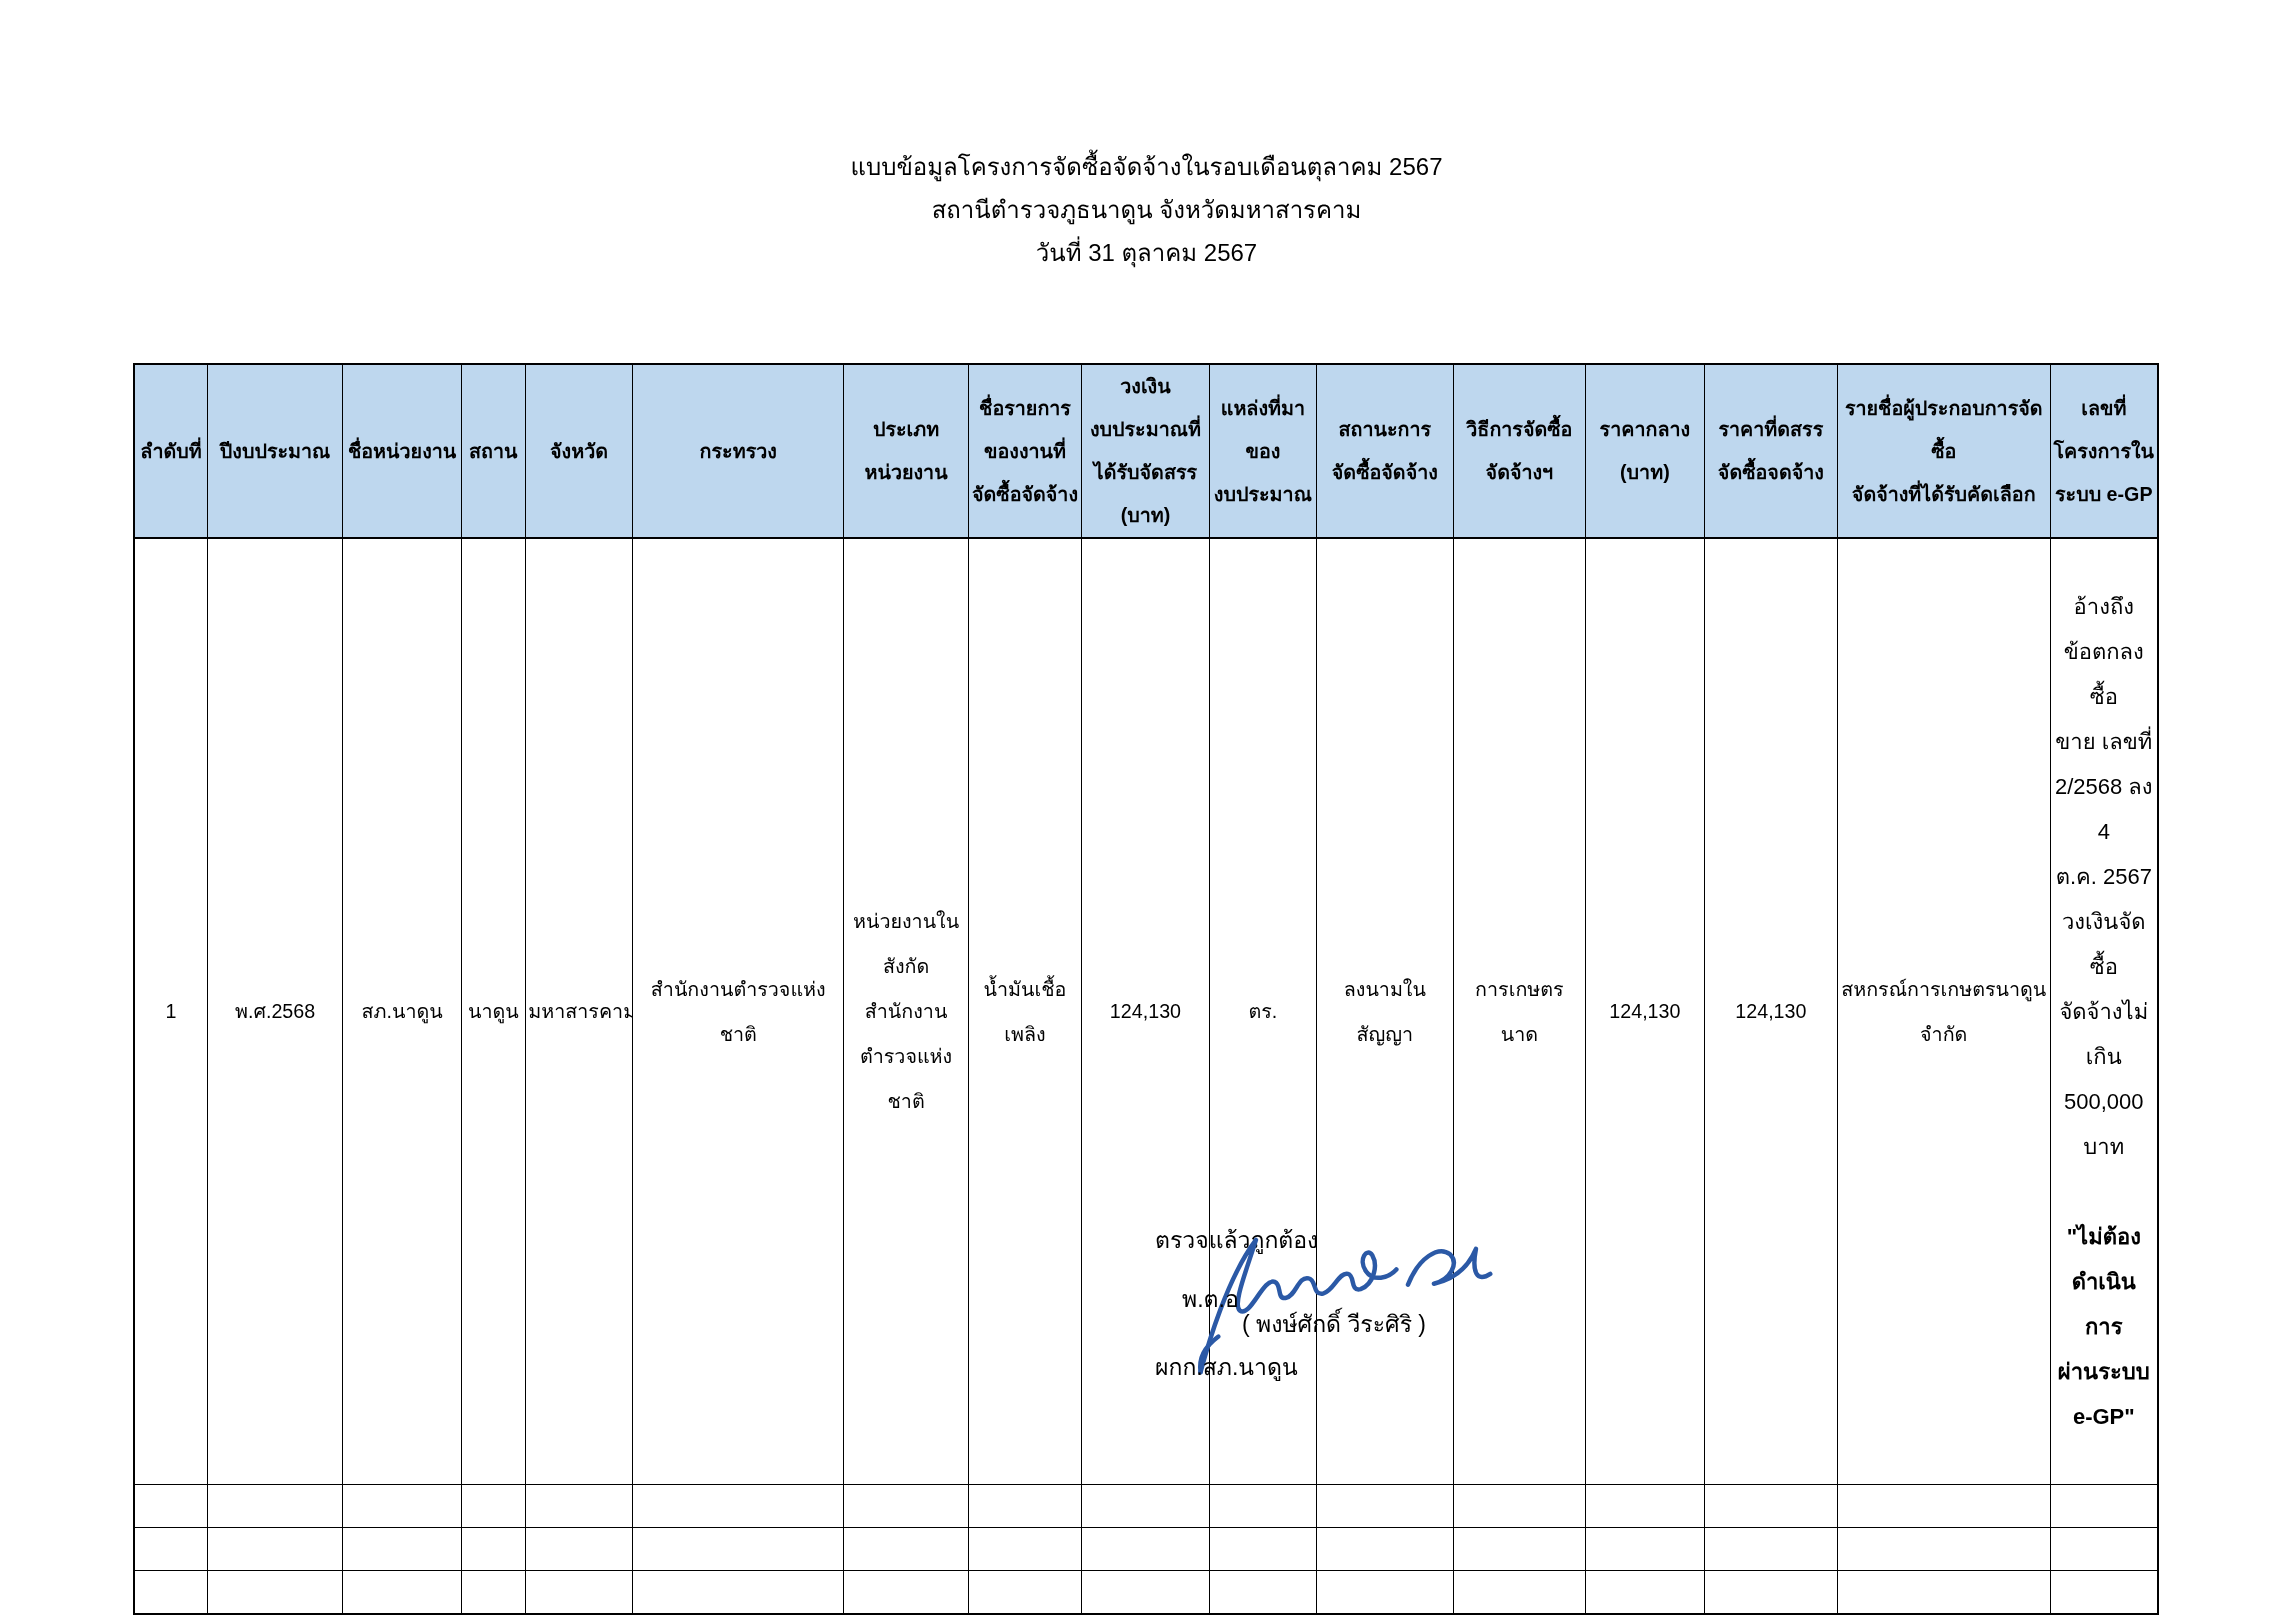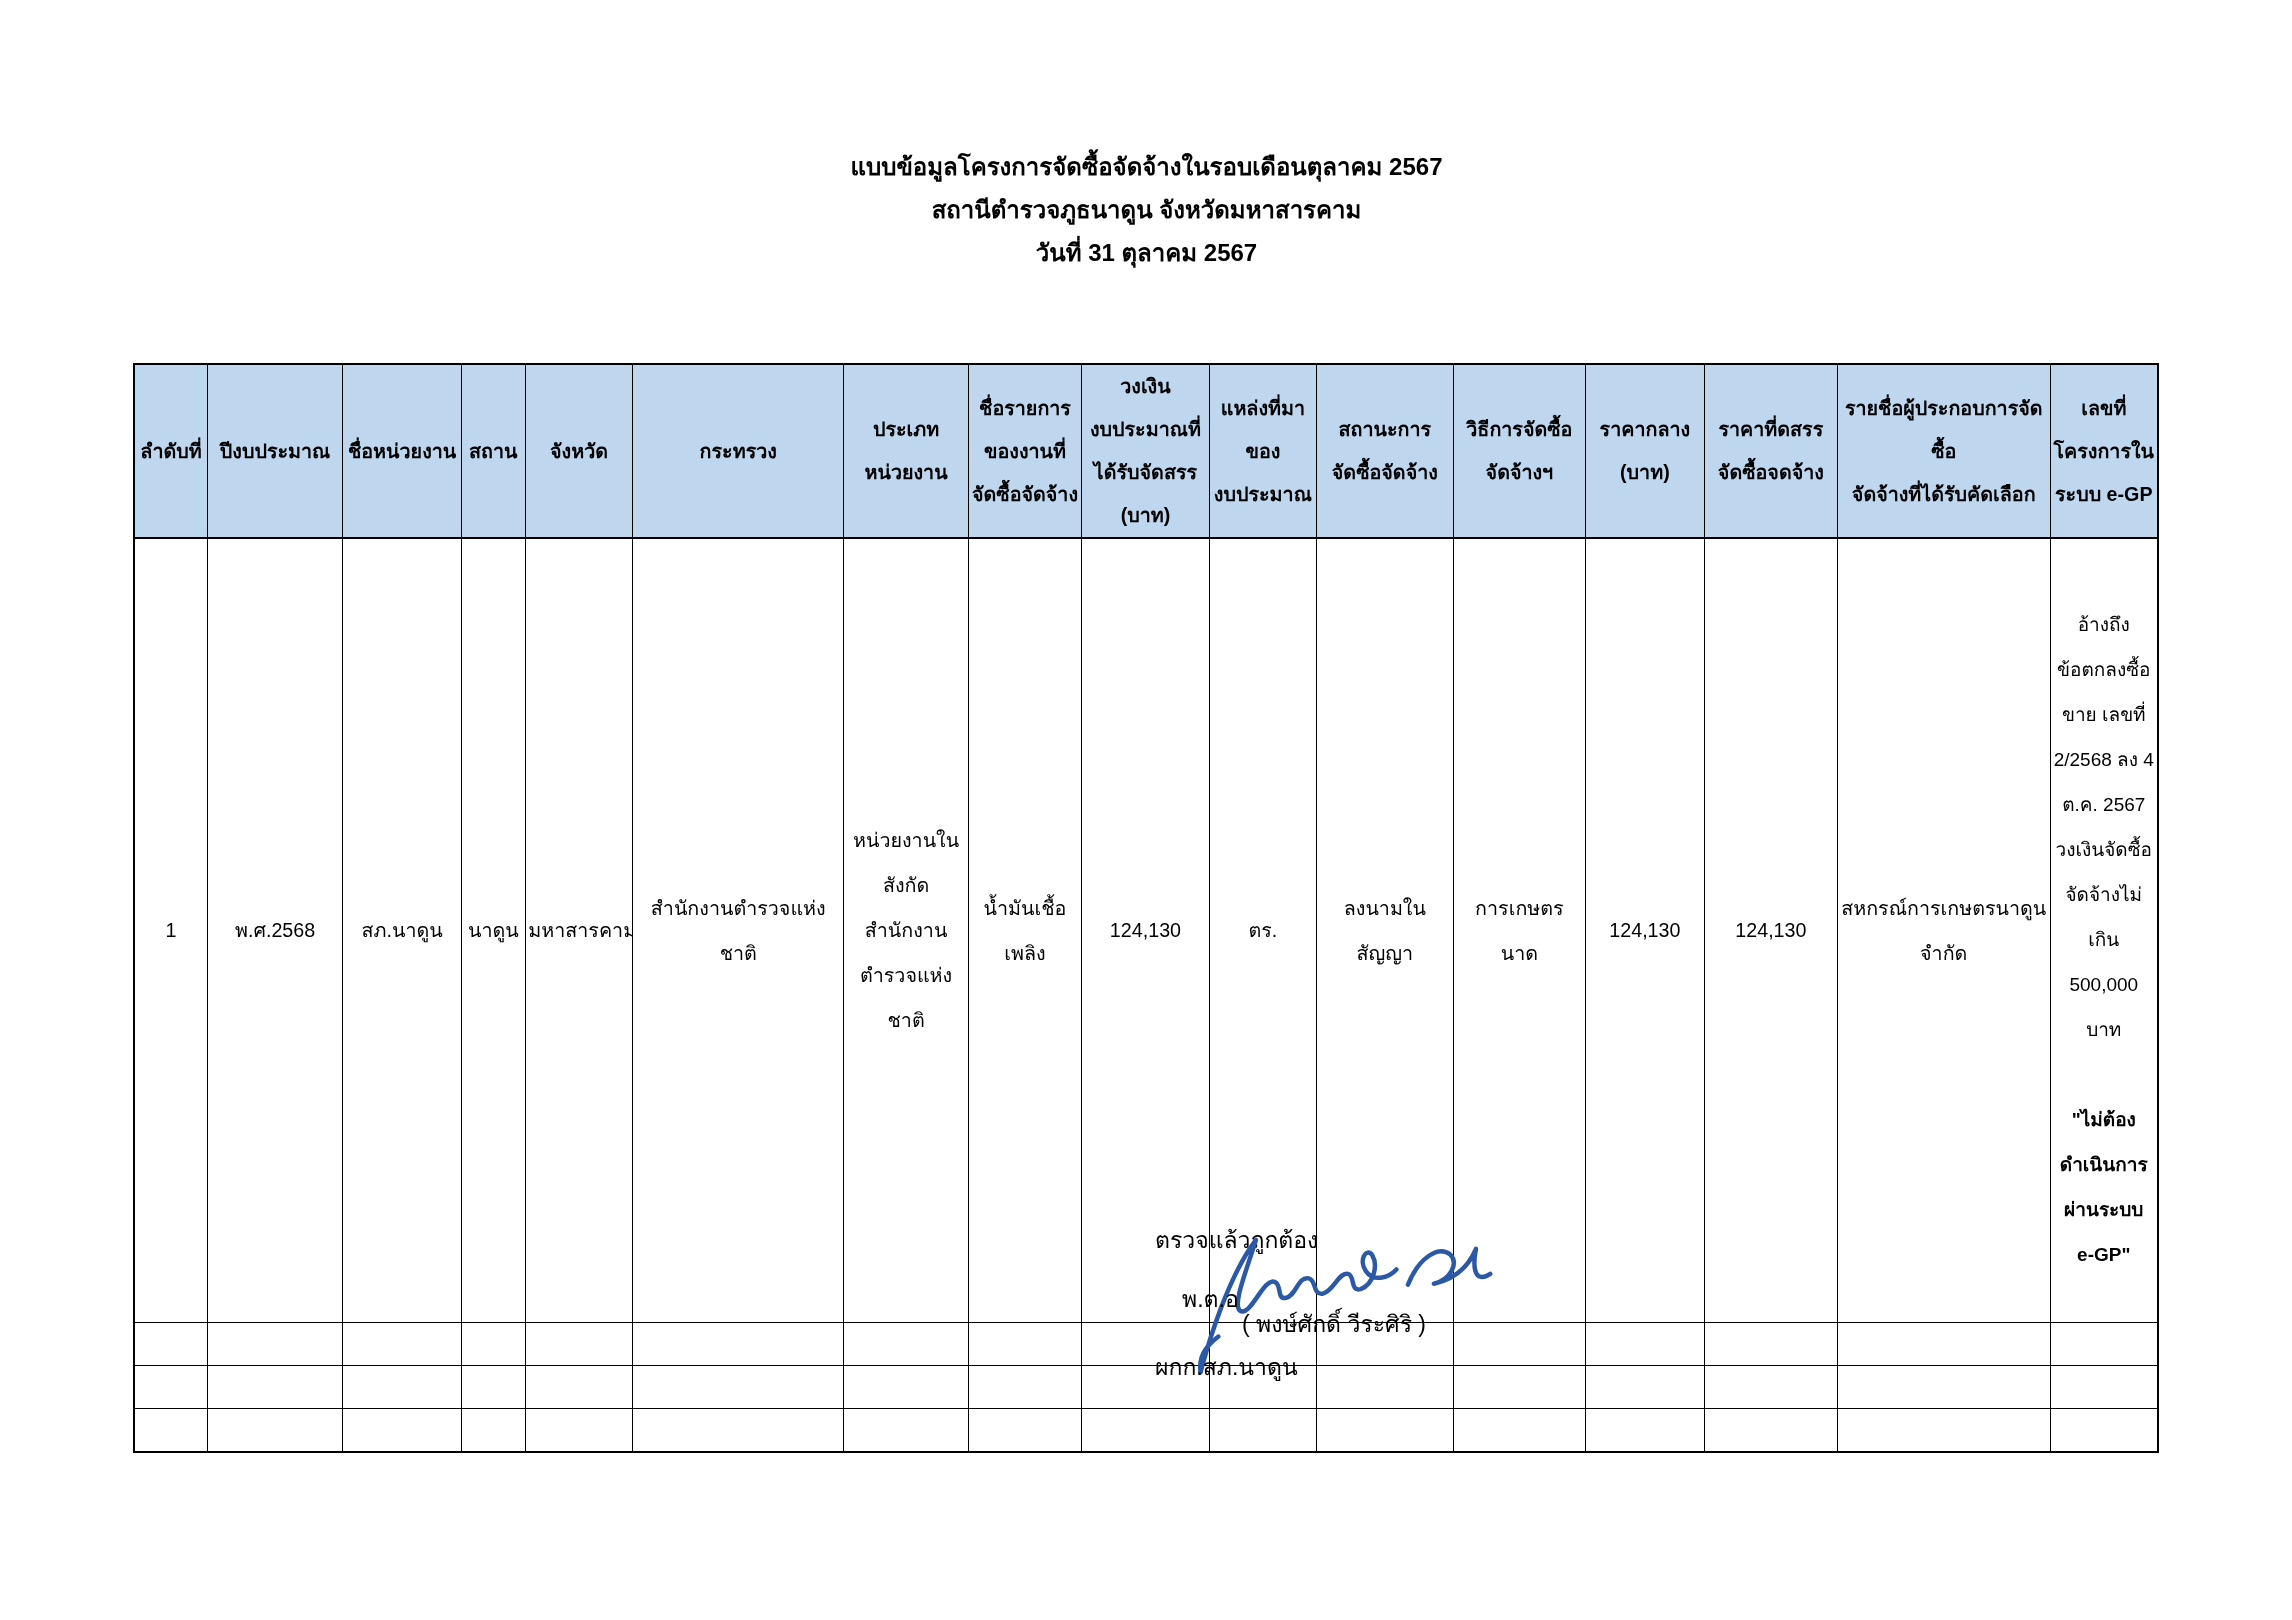--- a/index.html
+++ b/index.html
@@ -8,21 +8,21 @@
     width: 2293px; height: 1620px;
     position: relative;
     font-family: "Liberation Sans", "DejaVu Sans", sans-serif;
     color: #000;
   }
   .page { position: absolute; inset: 0; background: #fff; }
 
   
   .titles {
     position: absolute; top: 145px; left: 0; width: 2293px;
-    text-align: center; font-weight: bold; font-size: 24px;
+    text-align: center; font-weight: normal; font-size: 24px;
   }
   .titles .t-line { line-height: 43px; }
 
   
   table.proc-table {
     position: absolute; left: 133px; top: 363px; width: 2026px;
     border-collapse: collapse; table-layout: fixed;
     border: 2.7px solid var(--border, #000);
   }
   .proc-table th, .proc-table td {
@@ -38,23 +38,23 @@
     height: 172px;
     line-height: 43px;
     border-bottom-width: 2.7px;
   }
   .proc-table tr.data-row td {
     height: 518px;
     line-height: 45px;
   }
   .proc-table td.egp-cell {
     vertical-align: top;
-    font-size: 19px;
+    font-size: 22px;
     line-height: 40px;
-    padding-top: 18px;
+    padding-top: 0;
   }
   .egp-bold { font-weight: bold; }
   .proc-table tr.empty-row td { height: 43px; }
 
   
   .sig-verified {
     position: absolute; top: 1207px; left: 1155px; width: 358px;
     text-align: left; font-size: 23px; margin-top: 15px;
   }
   .sig-ink {

